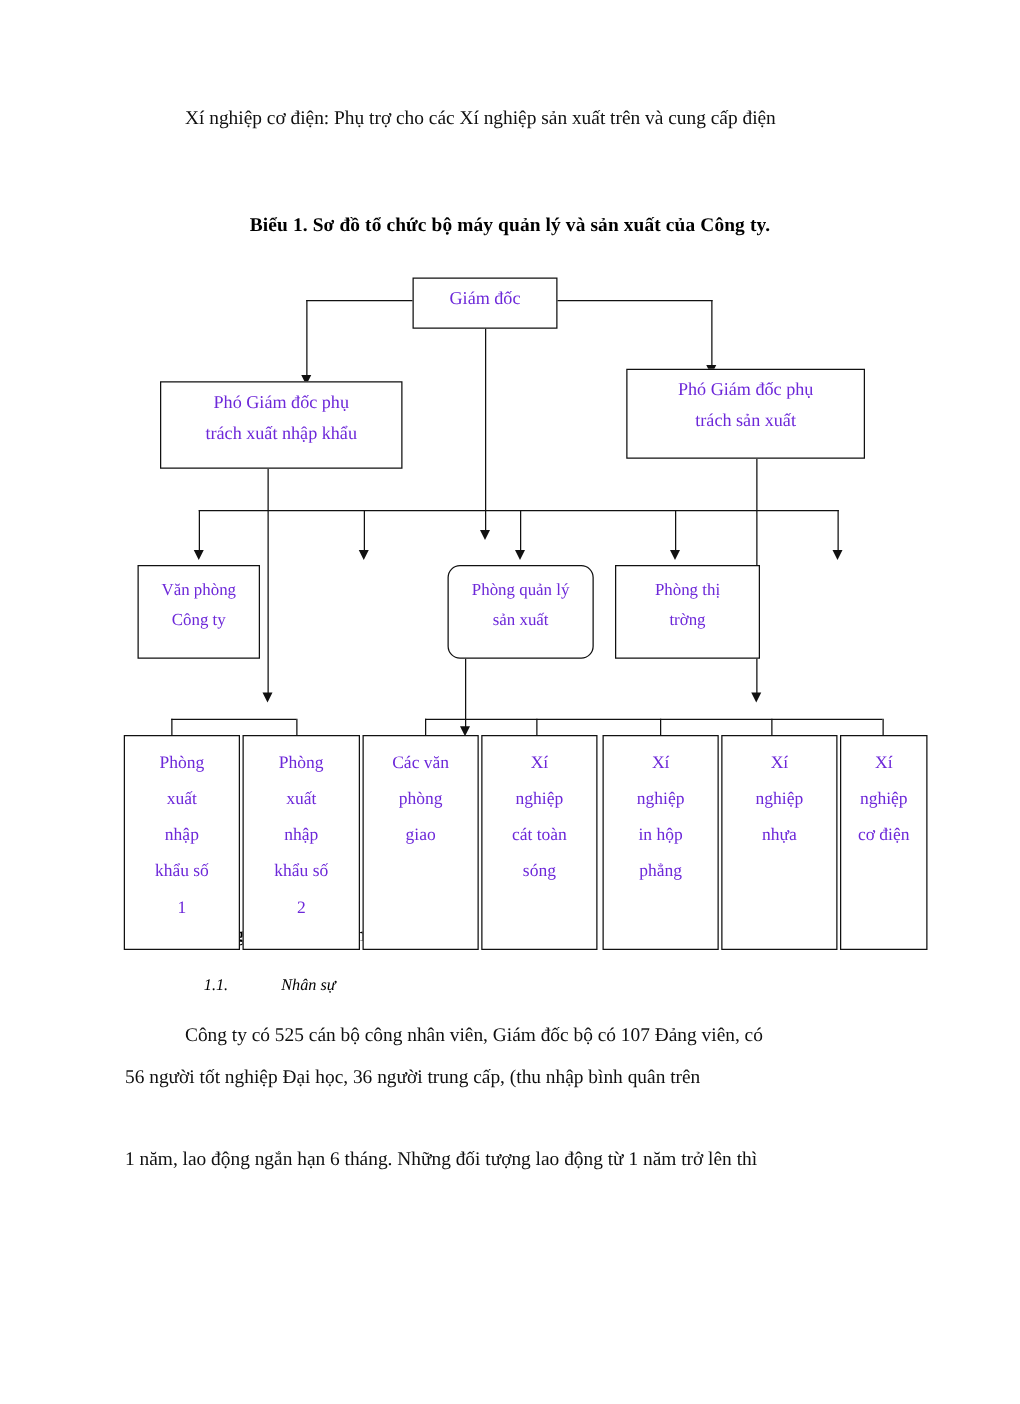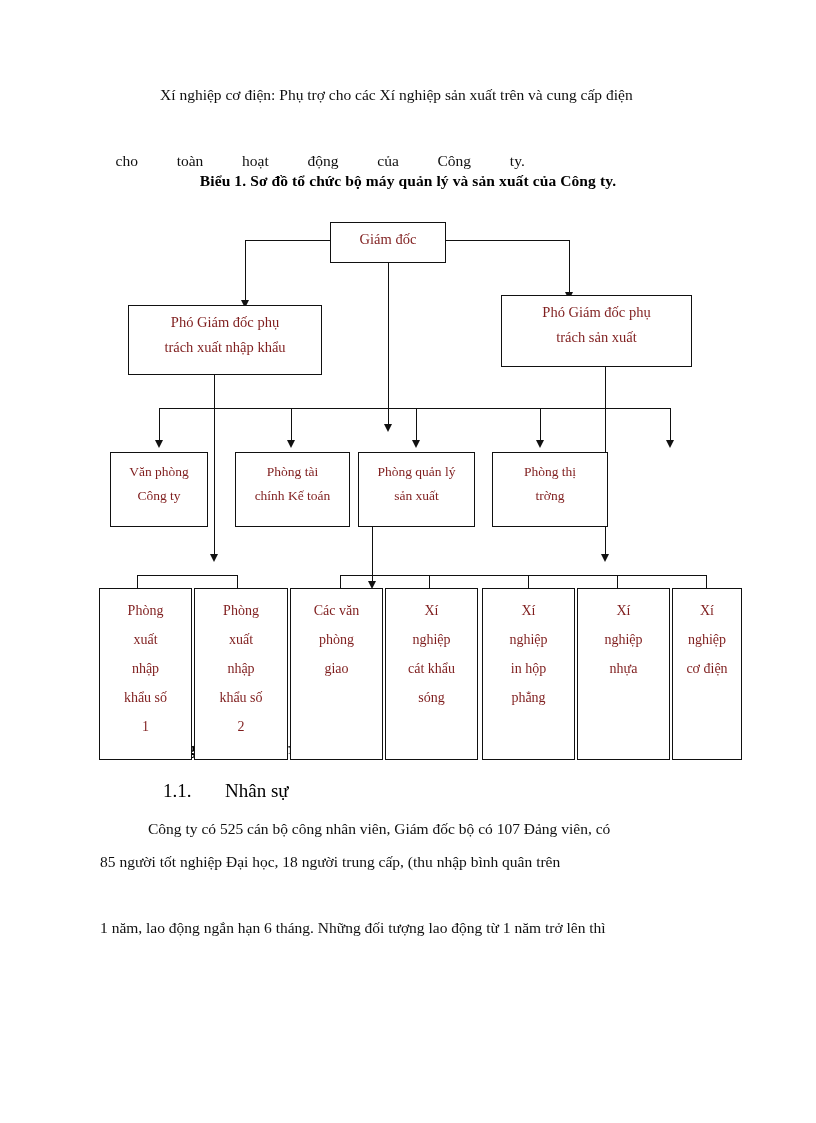--- a/index.html
+++ b/index.html
@@ -34,21 +34,22 @@
     position: absolute;
     font-size: 15.5px;
     font-weight: bold;
     text-align: center;
     white-space: nowrap;
     letter-spacing: .1px;
   }
 
   .subhead {
     position: absolute;
-    font-size: 19px;
+    font-size: 13px;
+    font-style: italic;
     white-space: nowrap;
   }
   .subhead .num { display: inline-block; width: 62px; }
 
   .ghosthead {
     position: absolute;
     font-size: 16px;
     font-weight: bold;
     white-space: nowrap;
     color: #000;
@@ -62,21 +63,21 @@
     position: absolute;
     box-sizing: border-box;
     border: 1.4px solid #111;
     background: #ffffff;
     display: flex;
     flex-direction: column;
     align-items: center;
     justify-content: flex-start;
     font-size: 14.5px;
     line-height: 25px;
-    color: #7f1d1d;
+    color: #6d28d9;
     z-index: 3;
     padding-top: 4px;
   }
   .node.mid  { font-size: 13.5px; line-height: 24px; padding-top: 7px; }
   .node.leaf { font-size: 14px;  line-height: 29px; padding-top: 7px; }
   .node .ln { display: block; white-space: nowrap; }
 
   
   .vline, .hline {
     position: absolute;
@@ -93,25 +94,22 @@
     border-right: 4.5px solid transparent;
     border-top: 8px solid #111;
     z-index: 2;
   }
 </style>
 </head>
 <body>
 
 <div id="page">
 
-  <div class="para" style="left:112px; top:78px; width:648px;">
+  <div class="para" style="left:100px; top:78px; width:648px;">
     <span class="indent"></span><span>Xí nghiệp cơ điện: Phụ trợ cho các Xí nghiệp sản xuất trên và cung cấp điện</span>
-  </div>
-  <div class="para" style="left:100px; top:111px; width:648px; white-space:pre;">
-    <span>cho          toàn          hoạt          động          của          Công          ty.</span>
   </div>
 
   <div class="figtitle" style="left:0; top:172px; width:816px;">
     <span>Biểu 1. Sơ đồ tổ chức bộ máy quản lý và sản xuất của Công ty.</span>
   </div>
 
   <div id="chart">
 
     <div class="node" style="left:330px; top:222px; width:116px; height:41px;">
       <span class="ln">Giám đốc</span>
@@ -158,26 +156,22 @@
     <div class="arrow" style="left:536px; top:440px;"></div>
 
     <div class="vline" style="left:670px; top:408px; height:34px;"></div>
     <div class="arrow" style="left:666px; top:440px;"></div>
 
     <div class="node mid" style="left:110px; top:452px; width:98px; height:75px;">
       <span class="ln">Văn phòng</span>
       <span class="ln">Công ty</span>
     </div>
 
-    <div class="node mid" style="left:235px; top:452px; width:115px; height:75px;">
-      <span class="ln">Phòng tài</span>
-      <span class="ln">chính Kế toán</span>
-    </div>
-
-    <div class="node mid" style="left:358px; top:452px; width:117px; height:75px;">
+
+    <div class="node mid" style="left:358px; top:452px; width:117px; height:75px;border-radius:10px;">
       <span class="ln">Phòng quản lý</span>
       <span class="ln">sản xuất</span>
     </div>
 
     <div class="node mid" style="left:492px; top:452px; width:116px; height:75px;">
       <span class="ln">Phòng thị</span>
       <span class="ln">trờng</span>
     </div>
 
 
@@ -220,21 +214,21 @@
 
     <div class="node leaf" style="left:290px; top:588px; width:93px; height:172px;">
       <span class="ln">Các văn</span>
       <span class="ln">phòng</span>
       <span class="ln">giao</span>
     </div>
 
     <div class="node leaf" style="left:385px; top:588px; width:93px; height:172px;">
       <span class="ln">Xí</span>
       <span class="ln">nghiệp</span>
-      <span class="ln">cát khẩu</span>
+      <span class="ln">cát toàn</span>
       <span class="ln">sóng</span>
     </div>
 
     <div class="node leaf" style="left:482px; top:588px; width:93px; height:172px;">
       <span class="ln">Xí</span>
       <span class="ln">nghiệp</span>
       <span class="ln">in hộp</span>
       <span class="ln">phẳng</span>
     </div>
 
@@ -256,19 +250,19 @@
   </div>
 
   <div class="subhead" style="left:163px; top:780px;">
     <span class="num">1.1.</span><span>Nhân sự</span>
   </div>
 
   <div class="para" style="left:100px; top:812px; width:648px;">
     <span class="indent"></span><span>Công ty có 525 cán bộ công nhân viên, Giám đốc bộ có 107 Đảng viên, có</span>
   </div>
   <div class="para" style="left:100px; top:845px; width:648px;">
-    <span>85 người tốt nghiệp Đại học, 18 người trung cấp, (thu nhập bình quân trên</span>
+    <span>56 người tốt nghiệp Đại học, 36 người trung cấp, (thu nhập bình quân trên</span>
   </div>
   <div class="para" style="left:100px; top:911px; width:648px;">
     <span>1 năm, lao động ngắn hạn 6 tháng. Những đối tượng lao động từ 1 năm trở lên thì</span>
   </div>
 
 </div>
 
 </body></html>

